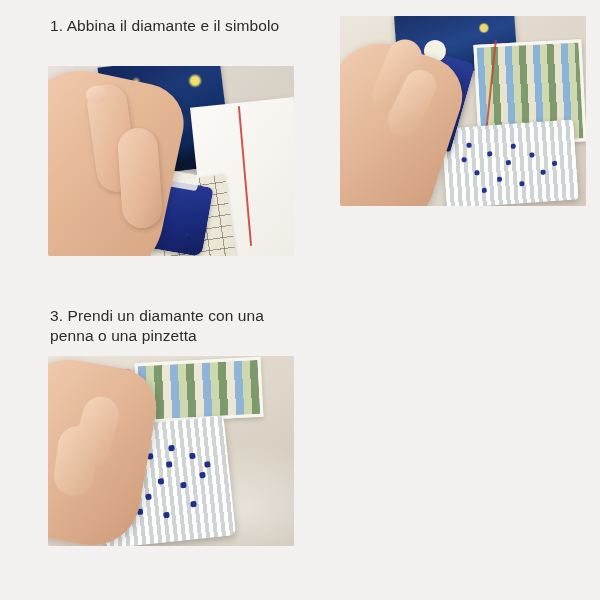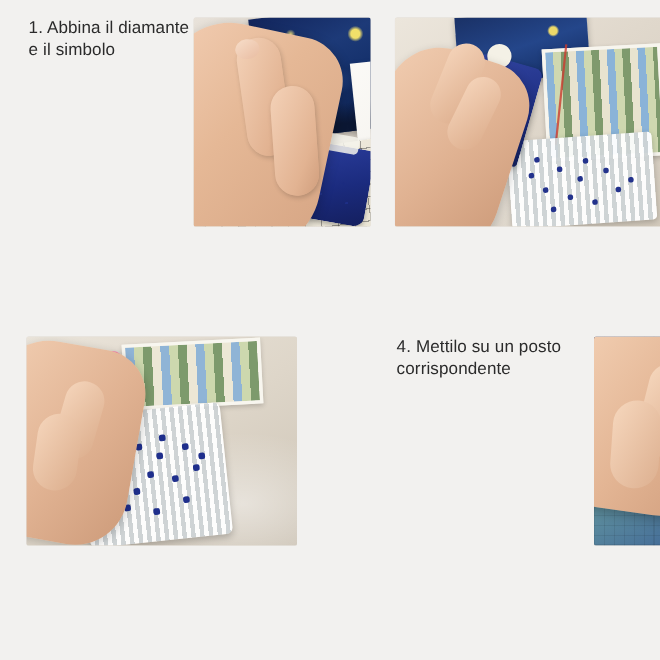--- a/index.html
+++ b/index.html
@@ -19,20 +19,22 @@
     box-sizing: border-box;
     padding: 16px 24px 10px 24px;
     display: grid;
     grid-template-columns: 1fr 1fr;
     grid-template-rows: 1fr 1fr;
     column-gap: 22px;
     row-gap: 6px;
   }
   .step {
     display: flex;
+    flex-direction: column;
+    margin-left: 24px;
   }
   .step-caption {
     font-size: 15.5px;
     line-height: 1.32;
     color: #2b2b2b;
     letter-spacing: 0.1px;
     margin: 0 0 8px 2px;
     min-height: 42px;
   }
   .photo {
@@ -402,20 +404,21 @@
         <div class="bag"></div>
         <div class="label"></div>
         <div class="hand"></div>
         <div class="finger f1"></div>
         <div class="finger f2"></div>
       </div>
     </div>
   </div>
 
   <div class="step">
+    <p class="step-caption">3. Prendi un diamante con una penna o una pinzetta</p>
     <div class="photo">
       <div class="photo-inner p3">
         <div class="chartcard"></div>
         <div class="tray">
           <span class="bead" style="left:26px;top:34px"></span>
           <span class="bead" style="left:38px;top:46px"></span>
           <span class="bead" style="left:50px;top:30px"></span>
           <span class="bead" style="left:58px;top:56px"></span>
           <span class="bead" style="left:68px;top:40px"></span>
           <span class="bead" style="left:80px;top:62px"></span>
@@ -431,27 +434,14 @@
         </div>
         <div class="pen"></div>
         <div class="pentip"></div>
         <div class="hand"></div>
         <div class="finger f1"></div>
         <div class="finger f2"></div>
       </div>
     </div>
   </div>
 
-  <div class="step">
-    <p class="step-caption">4. Mettilo su un posto corrispondente</p>
-    <div class="photo">
-      <div class="photo-inner p4">
-        <div class="shadow"></div>
-        <div class="pen"></div>
-        <div class="pentip"></div>
-        <div class="hand"></div>
-        <div class="finger f1"></div>
-        <div class="finger f2"></div>
-      </div>
-    </div>
-  </div>
 
 </div>
 
 </body></html>

